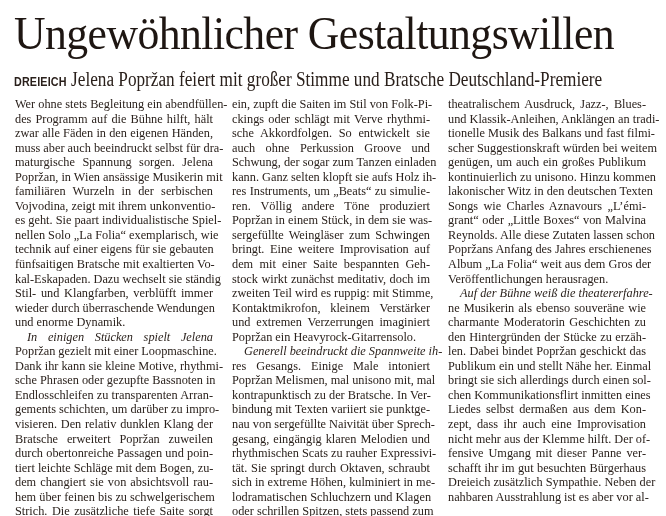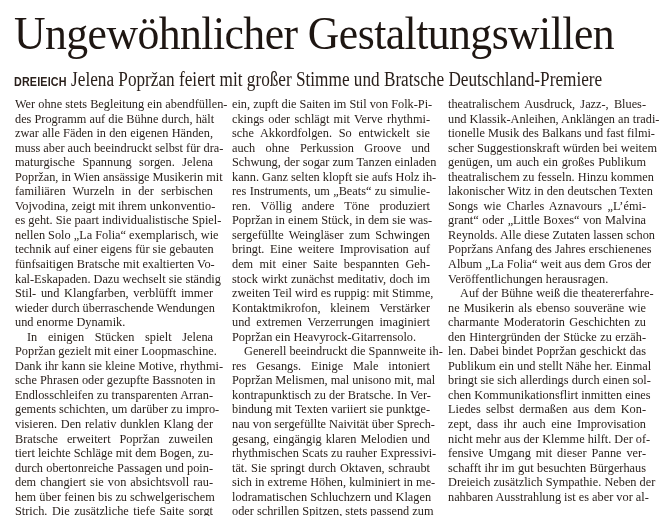--- a/index.html
+++ b/index.html
@@ -28,34 +28,34 @@
       font-size: 12.3px; line-height: 14.55px; color: #2b221d;
     }
     .col-1 { left: 15px; }
     .col-2 { left: 232px; }
     .col-3 { left: 448px; }
     .line {
       display: block; white-space: nowrap; text-align: justify; text-align-last: justify;
       height: 14.55px; overflow: visible;
     }
     .line.last { text-align-last: left; }
-    .line.indent { padding-left: 12px; }
+    .line.indent { padding-left: 12px; font-style: italic; }
   </style>
 </head>
 <body>
 
 <div class="article">
   <h1 class="headline">Ungewöhnlicher Gestaltungswillen</h1>
   <h2 class="subhead">
     <span class="dateline">DREIEICH</span><span>Jelena Popržan feiert mit großer Stimme und Bratsche Deutschland-Premiere</span>
   </h2>
 
   <div class="col col-1">
     <span class="line">Wer ohne stets Begleitung ein abendfüllen-</span>
-    <span class="line">des Programm auf die Bühne durch, hält</span>
+    <span class="line">des Programm auf die Bühne hilft, hält</span>
     <span class="line">zwar alle Fäden in den eigenen Händen,</span>
     <span class="line">muss aber auch beeindruckt selbst für dra-</span>
     <span class="line">maturgische Spannung sorgen. Jelena</span>
     <span class="line">Popržan, in Wien ansässige Musikerin mit</span>
     <span class="line">familiären Wurzeln in der serbischen</span>
     <span class="line">Vojvodina, zeigt mit ihrem unkonventio-</span>
     <span class="line">es geht. Sie paart individualistische Spiel-</span>
     <span class="line">nellen Solo „La Folia“ exemplarisch, wie</span>
     <span class="line">technik auf einer eigens für sie gebauten</span>
     <span class="line">fünfsaitigen Bratsche mit exaltierten Vo-</span>
@@ -64,22 +64,22 @@
     <span class="line">wieder durch überraschende Wendungen</span>
     <span class="line last">und enorme Dynamik.</span>
     <span class="line indent">In einigen Stücken spielt Jelena</span>
     <span class="line">Popržan gezielt mit einer Loopmaschine.</span>
     <span class="line">Dank ihr kann sie kleine Motive, rhythmi-</span>
     <span class="line">sche Phrasen oder gezupfte Bassnoten in</span>
     <span class="line">Endlosschleifen zu transparenten Arran-</span>
     <span class="line">gements schichten, um darüber zu impro-</span>
     <span class="line">visieren. Den relativ dunklen Klang der</span>
     <span class="line">Bratsche erweitert Popržan zuweilen</span>
+    <span class="line">durch obertonreiche Passagen und poin-</span>
     <span class="line">tiert leichte Schläge mit dem Bogen, zu-</span>
-    <span class="line">durch obertonreiche Passagen und poin-</span>
     <span class="line">dem changiert sie von absichtsvoll rau-</span>
     <span class="line">hem über feinen bis zu schwelgerischem</span>
     <span class="line">Strich. Die zusätzliche tiefe Saite sorgt</span>
 
   </div>
 
   <div class="col col-2">
     <span class="line">ein, zupft die Saiten im Stil von Folk-Pi-</span>
     <span class="line">ckings oder schlägt mit Verve rhythmi-</span>
     <span class="line">sche Akkordfolgen. So entwickelt sie</span>
@@ -111,21 +111,21 @@
     <span class="line">oder schrillen Spitzen, stets passend zum</span>
 
   </div>
 
   <div class="col col-3">
     <span class="line">theatralischem Ausdruck, Jazz-, Blues-</span>
     <span class="line">und Klassik-Anleihen, Anklängen an tradi-</span>
     <span class="line">tionelle Musik des Balkans und fast filmi-</span>
     <span class="line">scher Suggestionskraft würden bei weitem</span>
     <span class="line">genügen, um auch ein großes Publikum</span>
-    <span class="line">theatralischem zu fesseln. Hinzu kommen</span>
+    <span class="line">kontinuierlich zu unisono. Hinzu kommen</span>
     <span class="line">lakonischer Witz in den deutschen Texten</span>
     <span class="line">Songs wie Charles Aznavours „L’émi-</span>
     <span class="line">grant“ oder „Little Boxes“ von Malvina</span>
     <span class="line">Reynolds. Alle diese Zutaten lassen schon</span>
     <span class="line">Popržans Anfang des Jahres erschienenes</span>
     <span class="line">Album „La Folia“ weit aus dem Gros der</span>
     <span class="line last">Veröffentlichungen herausragen.</span>
     <span class="line indent">Auf der Bühne weiß die theatererfahre-</span>
     <span class="line">ne Musikerin als ebenso souveräne wie</span>
     <span class="line">charmante Moderatorin Geschichten zu</span>

